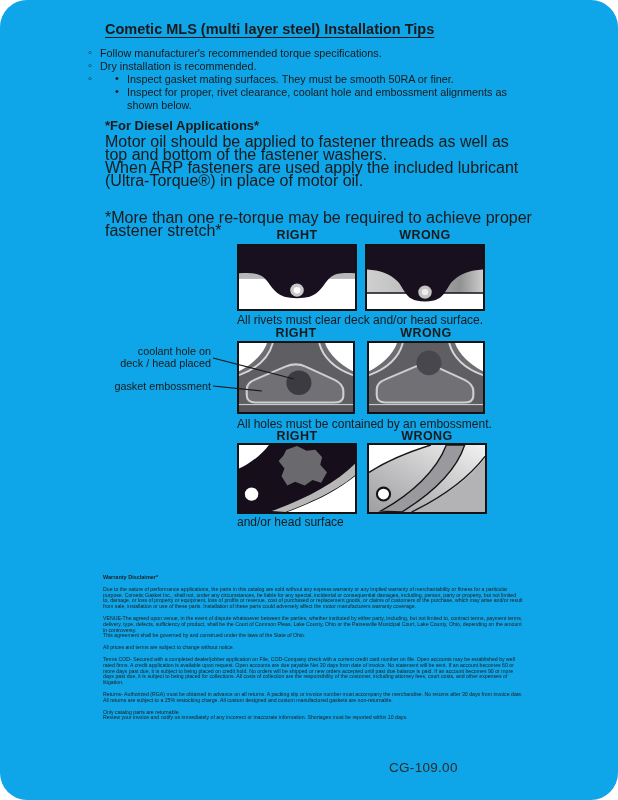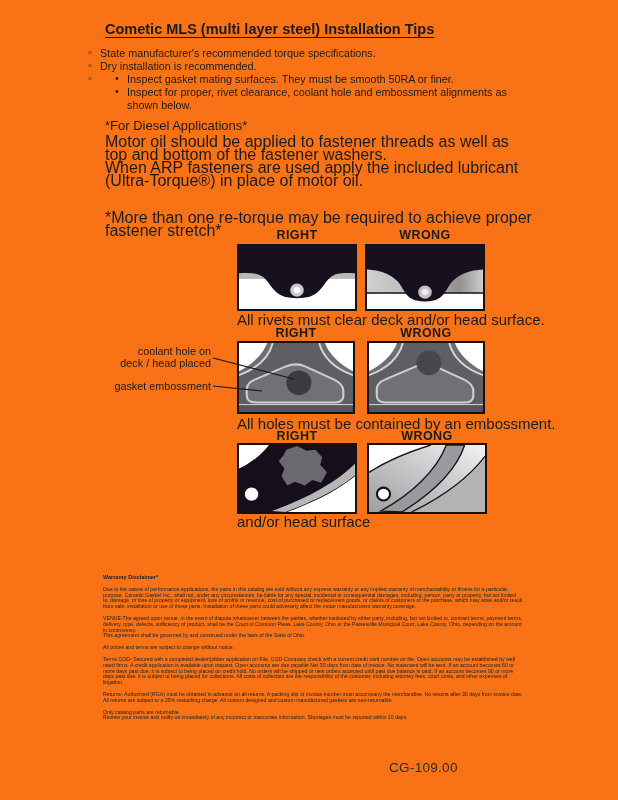--- a/index.html
+++ b/index.html
@@ -1,54 +1,54 @@
 <!DOCTYPE html>
 <html><head>
 <meta charset="utf-8">
 <style>
   html,body{margin:0;padding:0;background:#ffffff;}
   .page{
-    position:relative;width:618px;height:800px;background:#f97316;
-    font-family:"Liberation Sans",sans-serif;color:#1a1a1a;overflow:hidden;
+    position:relative;width:618px;height:800px;background:#0ea5e9;
+    font-family:"Liberation Sans",sans-serif;color:#1a1a1a;overflow:hidden;border-radius:27px;
   }
   .abs{position:absolute;}
   .title{
     left:105px;top:21px;font-size:14.5px;font-weight:bold;
     text-decoration:underline;text-underline-offset:3px;
   }
   .bullets{left:88px;top:47px;font-size:10.8px;line-height:13px;width:440px;}
   .b-item{position:relative;padding-left:12px;}
   .b-item .mark{position:absolute;left:0;top:-1px;font-size:11px;}
   .sub{margin-left:27px;}
-  .diesel-h{left:105px;top:118px;font-size:13px;font-weight:normal;}
+  .diesel-h{left:105px;top:118px;font-size:13px;font-weight:bold;}
   .para{font-size:16px;line-height:13px;white-space:pre-line;width:430px;}
   .p1{left:105px;top:135px;}
   .p2{left:105px;top:169px;}
   .p3{left:105px;top:211px;}
   .dg-h{font-size:12.5px;font-weight:bold;text-align:center;letter-spacing:.4px;}
   .panel{border:2px solid #121212;box-sizing:border-box;background:#fff;}
   .panel svg{display:block;width:100%;height:100%;}
-  .cap{font-size:15px;line-height:12.5px;}
+  .cap{font-size:12px;line-height:12.5px;}
   .lbl{font-size:10.8px;line-height:12px;text-align:right;width:150px;}
   .legal{left:103px;top:575px;width:420px;font-size:5.2px;line-height:5.8px;color:#222;}
   .legal .lg-h{font-weight:bold;font-size:5.5px;margin-bottom:6px;}
   .legal p{margin:0 0 6px 0;}
   .legal p.tight{margin-bottom:0;}
   .code{left:389px;top:760px;font-size:13.5px;color:#2b2b2b;letter-spacing:.3px;}
   .overlay{left:0;top:0;width:618px;height:800px;pointer-events:none;}
 </style>
 </head>
 <body>
 
 <div class="page">
 
   <div class="abs title">Cometic MLS (multi layer steel) Installation Tips</div>
 
   <div class="abs bullets">
-    <div class="b-item"><span class="mark">◦</span><span>State manufacturer's recommended torque specifications.</span></div>
+    <div class="b-item"><span class="mark">◦</span><span>Follow manufacturer's recommended torque specifications.</span></div>
     <div class="b-item"><span class="mark">◦</span><span>Dry installation is recommended.</span></div>
     <div class="b-item"><span class="mark">◦</span></div>
     <div class="b-item sub"><span class="mark">•</span><span>Inspect gasket mating surfaces.  They must be smooth 50RA or finer.</span></div>
     <div class="b-item sub"><span class="mark">•</span><span>Inspect for proper, rivet clearance, coolant hole and embossment alignments as shown below.</span></div>
   </div>
 
   <div class="abs diesel-h">*For Diesel Applications*</div>
   <div class="abs para p1">Motor oil should be applied to fastener threads as well as top and bottom of the fastener washers.
 When ARP fasteners are used apply the included lubricant (Ultra-Torque®) in place of motor oil.</div>
   <div class="abs para p3">*More than one re-torque may be required to achieve proper fastener stretch*</div>

